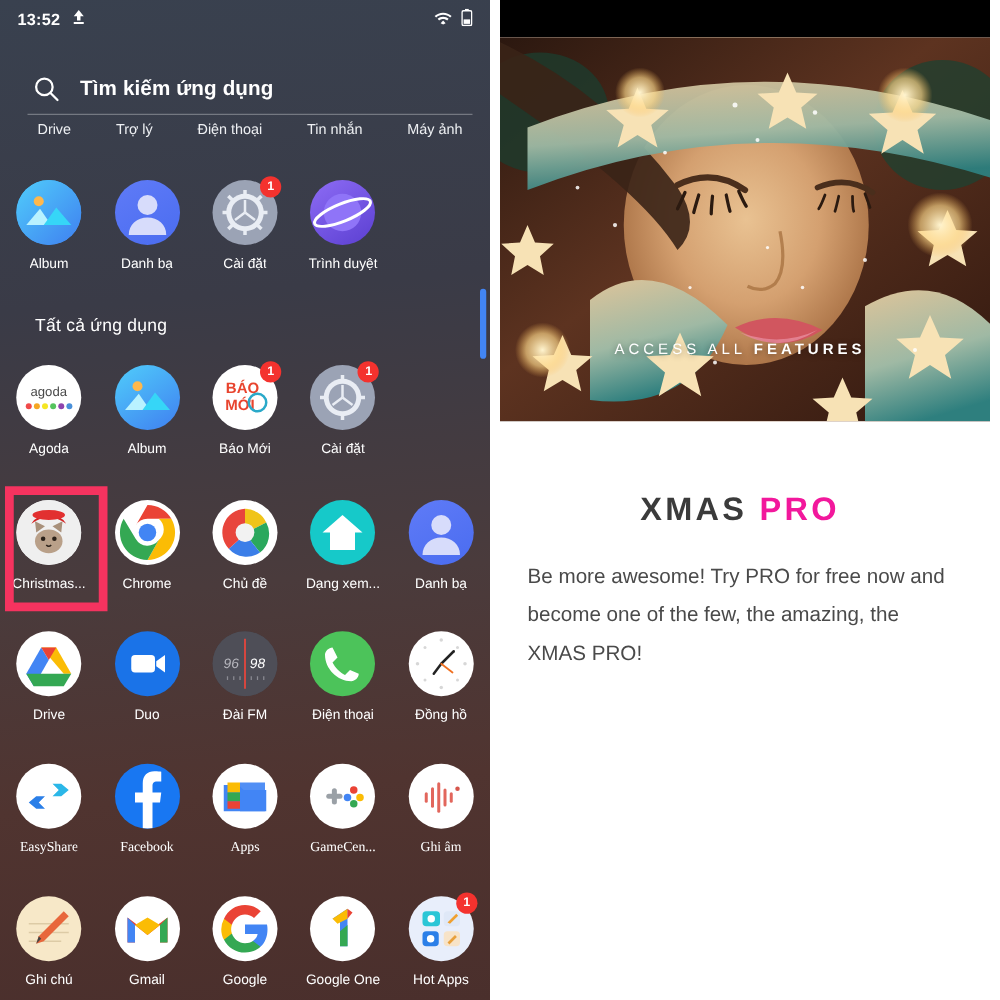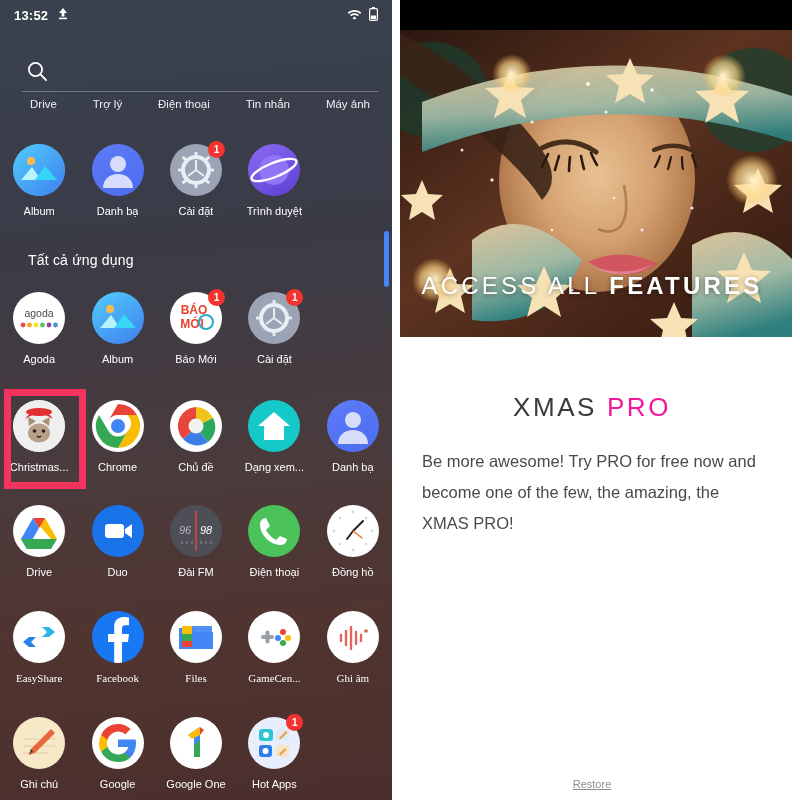--- a/index.html
+++ b/index.html
@@ -112,30 +112,30 @@
     overflow: hidden;
     background:
       radial-gradient(circle at 18% 70%, rgba(255,200,120,.55) 0 6%, rgba(0,0,0,0) 22%),
       radial-gradient(circle at 88% 30%, rgba(255,214,140,.55) 0 5%, rgba(0,0,0,0) 20%),
       radial-gradient(ellipse at 52% 45%, #e8c08e 0%, #cf9b63 38%, #8d5c3a 70%, #3d241c 100%);
   }
   .hero-photo { position: absolute; inset: 0; }
   .hero-title {
     position: absolute; left: 0; right: 0; top: 242px;
     text-align: center; color: #ffffff;
-    font-size: 24px; letter-spacing: 3.2px;
+    font-size: 12px; letter-spacing: 3.2px;
     text-shadow: 0 1px 5px rgba(0,0,0,.45);
     white-space: nowrap;
   }
   .hero-title .light { font-weight: 300; }
   .hero-title .bold { font-weight: bold; }
 
   .brand {
     position: absolute; top: 392px; left: 0; right: 0; text-align: center;
-    font-size: 26px; font-weight: normal; letter-spacing: 2.6px;
+    font-size: 26px; font-weight: bold; letter-spacing: 2.6px;
   }
   .brand .xmas { color: #3b3b3b; }
   .brand .pro  { color: #f2189c; }
 
   .pitch {
     position: absolute; top: 446px; left: 30px; right: 30px;
     text-align: left; color: #4a4a4a;
     font-size: 16.5px; line-height: 31px;
   }
   .restore {
@@ -177,20 +177,21 @@
       </span>
     </div>
 
     <div class="search-row">
       <span class="search-icon">
         <svg width="22" height="22" viewBox="0 0 22 22">
             <circle cx="9.5" cy="9.5" r="6.6" fill="none" stroke="#fff" stroke-width="1.8"></circle>
             <line x1="14.4" y1="14.4" x2="20" y2="20" stroke="#fff" stroke-width="1.8" stroke-linecap="round"></line>
           </svg>
       </span>
+      <span class="search-placeholder">Tìm kiếm ứng dụng</span>
     </div>
 
     <div class="suggest-wrap">
       <div class="suggest-line"></div>
       <div class="suggest-row">
         <span class="suggest-item">Drive</span>
         <span class="suggest-item">Trợ lý</span>
         <span class="suggest-item">Điện thoại</span>
         <span class="suggest-item">Tin nhắn</span>
         <span class="suggest-item">Máy ảnh</span>
@@ -530,21 +531,21 @@
             <div class="icon" style="background:#fff;">
           <svg width="52" height="52" viewBox="0 0 52 52">
                 <path d="M9 17h12l4 4h18v17H9z" fill="#4285f4"></path>
                 <rect x="12" y="15" width="10" height="8" fill="#fbbc05"></rect>
                 <rect x="12" y="23" width="10" height="7" fill="#34a853"></rect>
                 <rect x="12" y="30" width="10" height="6" fill="#ea4335"></rect>
                 <path d="M22 15h20v23H22z" fill="#4285f4" opacity=".92"></path>
               </svg>
         </div>
           </div>
-        <div class="app-label">Files</div>
+        <div class="app-label">Apps</div>
       </div>
       <div class="app">
         <div class="icon-wrap">
             <div class="icon" style="background:#fff;">
           <svg width="52" height="52" viewBox="0 0 52 52">
                 <g fill="#9aa0a6">
                   <rect x="13" y="24" width="13" height="4" rx="2"></rect>
                   <rect x="17.5" y="19.5" width="4" height="13" rx="2"></rect>
                 </g>
                 <circle cx="35" cy="21" r="3" fill="#ea4335"></circle>
@@ -584,20 +585,33 @@
                   <line x1="10" y1="22" x2="42" y2="22"></line>
                   <line x1="10" y1="29" x2="42" y2="29"></line>
                   <line x1="10" y1="36" x2="36" y2="36"></line>
                 </g>
                 <path d="M38 12 L42 16 L22 36 L16 38 L18 32 Z" fill="#e8673c"></path>
                 <path d="M16 38 L18 32 L20 34 Z" fill="#444"></path>
               </svg>
         </div>
           </div>
         <div class="app-label">Ghi chú</div>
+      </div>
+      <div class="app">
+        <div class="icon-wrap">
+            <div class="icon" style="background:#fff;">
+          <svg width="52" height="52" viewBox="0 0 52 52">
+                <path d="M10 17v20h6V23l10 8 10-8v14h6V17l-16 12z" fill="#ea4335"></path>
+                <path d="M10 17v20h6V23z" fill="#4285f4"></path>
+                <path d="M42 17v20h-6V23z" fill="#34a853"></path>
+                <path d="M16 23l10 8 10-8-10-6z" fill="#fbbc05"></path>
+              </svg>
+        </div>
+          </div>
+        <div class="app-label">Gmail</div>
       </div>
       <div class="app">
         <div class="icon-wrap">
             <div class="icon" style="background:#fff;">
           <svg width="52" height="52" viewBox="0 0 52 52">
                 <path d="M44 26.5c0-1.4-.1-2.7-.4-4H26v7.6h10.1c-.4 2.3-1.8 4.3-3.8 5.6v4.7h6.1c3.6-3.3 5.6-8.2 5.6-13.9z" fill="#4285f4"></path>
                 <path d="M26 45c5.1 0 9.4-1.7 12.4-4.6l-6.1-4.7c-1.7 1.1-3.8 1.8-6.3 1.8-4.9 0-9-3.3-10.5-7.7H9.2v4.9C12.2 40.8 18.6 45 26 45z" fill="#34a853"></path>
                 <path d="M15.5 29.8c-.4-1.1-.6-2.3-.6-3.5s.2-2.4.6-3.5v-4.9H9.2A19 19 0 0 0 7 26.3c0 3.1.7 6 2.2 8.4z" fill="#fbbc05"></path>
                 <path d="M26 14.6c2.8 0 5.3 1 7.2 2.8l5.4-5.4C35.4 8.9 31.1 7 26 7 18.6 7 12.2 11.2 9.2 17.9l6.3 4.9c1.5-4.4 5.6-8.2 10.5-8.2z" fill="#ea4335"></path>
               </svg>
@@ -745,17 +759,16 @@
       </div>
     </div>
 
     <div class="brand">
       <span class="xmas">XMAS</span>
       <span class="pro">PRO</span>
     </div>
 
     <div class="pitch">Be more awesome! Try PRO for free now and become one of the few, the amazing, the XMAS PRO!</div>
 
-    <div class="restore">Restore</div>
 
   </div>
 
 </div>
 
 </body></html>

